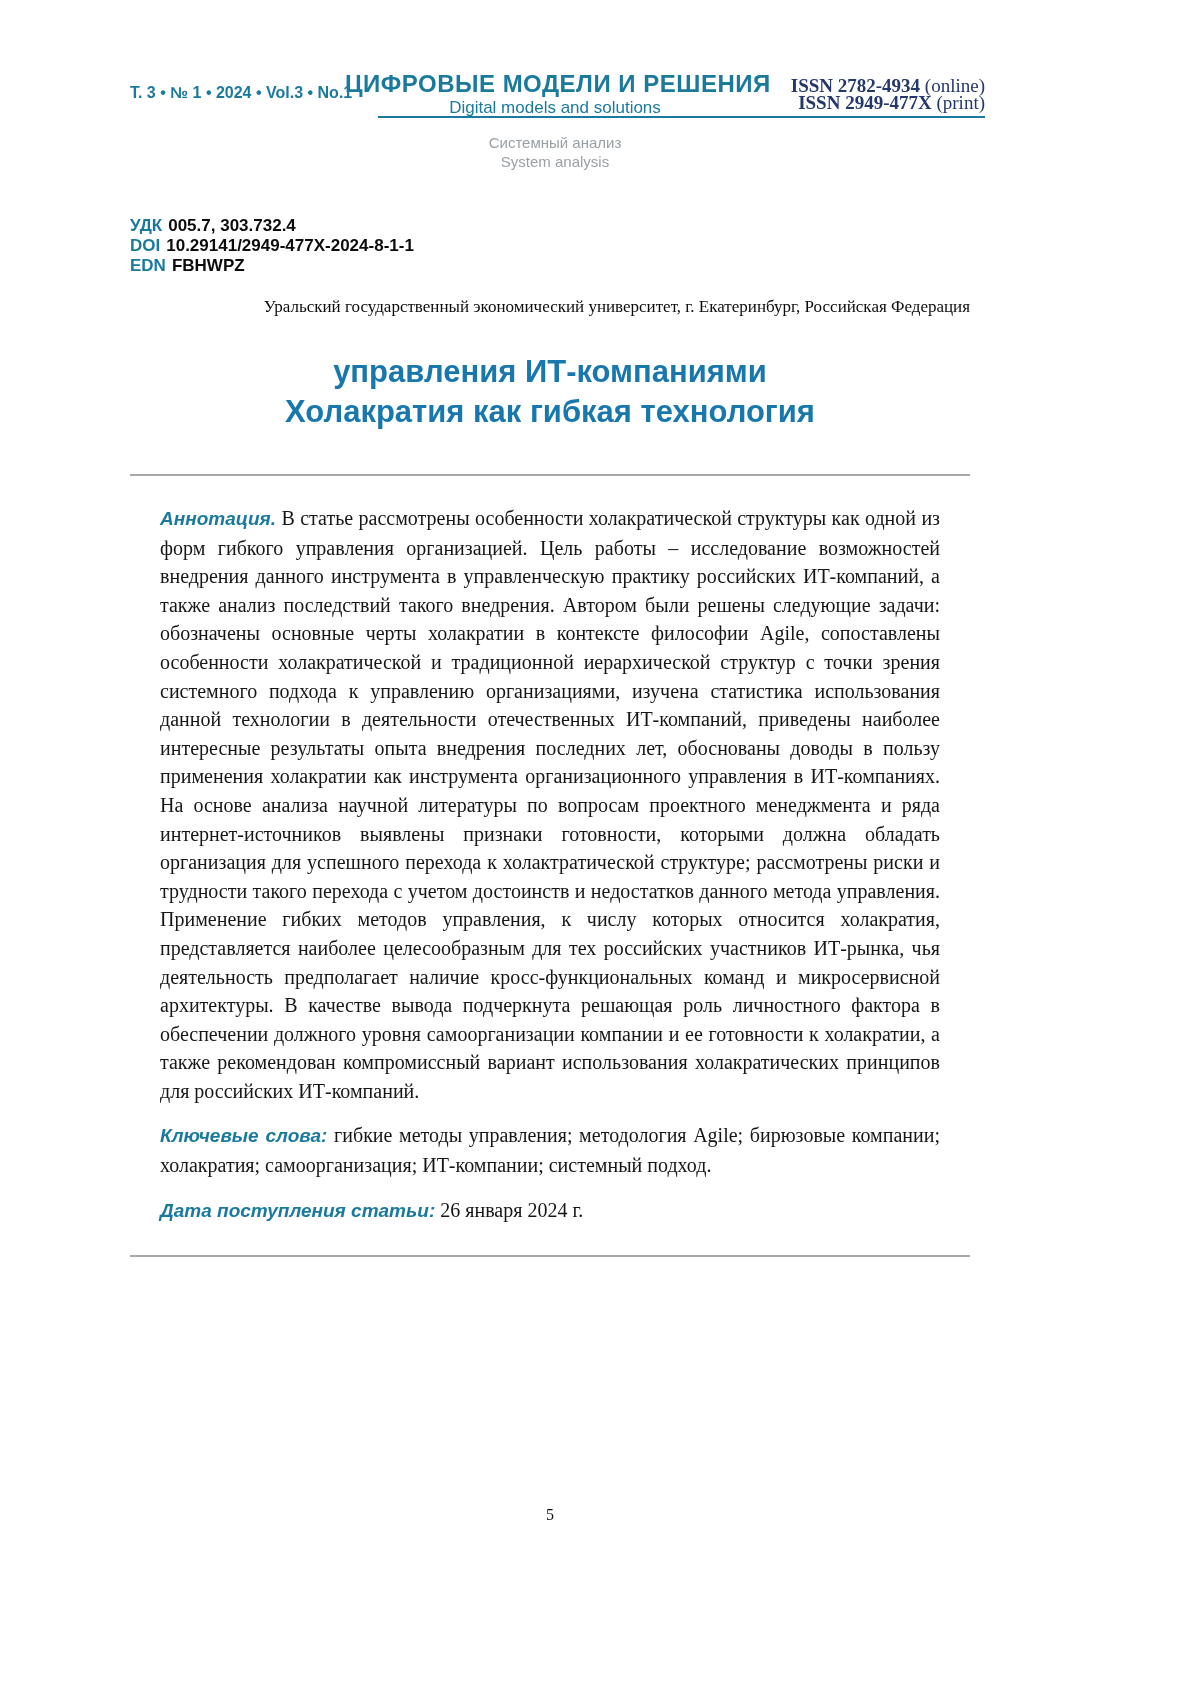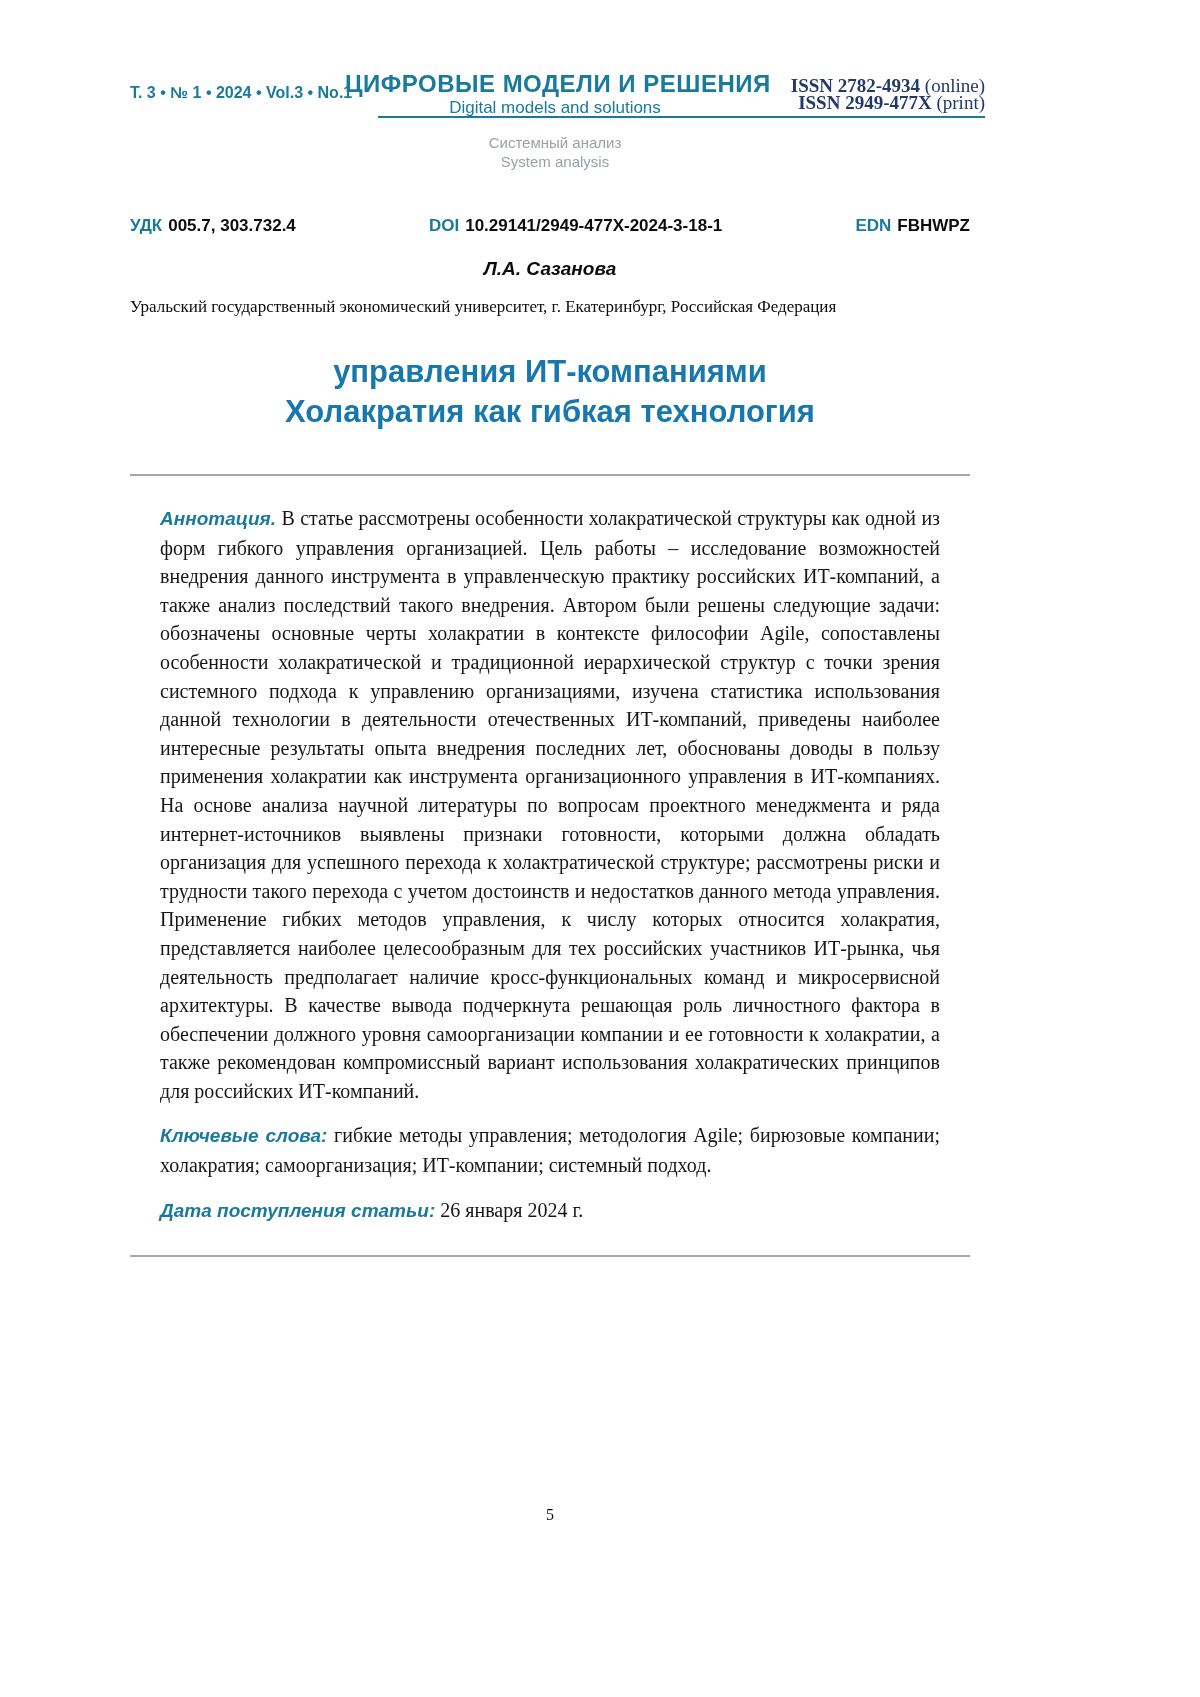--- a/index.html
+++ b/index.html
@@ -54,30 +54,31 @@
     font-family:"Liberation Sans", sans-serif;
     font-size:15px;line-height:19px;color:var(--muted);
   }
   
   .meta-row{
     position:absolute;left:130px;top:216px;width:840px;
     display:flex;justify-content:space-between;align-items:baseline;
     font-family:"Liberation Sans", sans-serif;
     font-weight:bold;font-size:17px;color:#0c0c0c;
     white-space:nowrap;
+    flex-direction:column;
   }
   .meta-label{color:var(--accent);margin-right:6px;}
   
   .author-line{
     position:absolute;left:130px;top:258px;width:840px;text-align:center;
     font-family:"Liberation Sans", sans-serif;
     font-weight:bold;font-style:italic;font-size:19px;color:#0c0c0c;
   }
   .affiliation-line{
-    position:absolute;left:130px;top:297px;width:840px;text-align:left;
+    position:absolute;left:130px;top:297px;width:840px;text-align:right;
     font-family:"Liberation Serif", serif;
     font-size:17px;color:#0c0c0c;
   }
   .article-title{
     position:absolute;left:130px;top:352px;width:840px;text-align:center;
     font-family:"Liberation Sans", sans-serif;
     font-weight:bold;font-size:31px;line-height:40px;color:var(--title);
   }
   
   .content{
@@ -125,25 +126,24 @@
     <div><span class="issn-num">ISSN 2949-477X</span> <span class="issn-note">(print)</span></div>
   </div>
 
   <div class="section-block">
     <div>Системный анализ</div>
     <div>System analysis</div>
   </div>
 
   <div class="meta-row">
     <div><span class="meta-label">УДК</span><span>005.7, 303.732.4</span></div>
-    <div><span class="meta-label">DOI</span><span>10.29141/2949-477X-2024-3-18-1</span></div>
+    <div><span class="meta-label">DOI</span><span>10.29141/2949-477X-2024-8-1-1</span></div>
     <div><span class="meta-label">EDN</span><span>FBHWPZ</span></div>
   </div>
 
-  <div class="author-line">Л.А. Сазанова</div>
   <div class="affiliation-line">Уральский государственный экономический университет, г. Екатеринбург, Российская Федерация</div>
 
   <div class="article-title">
     <div>управления ИТ-компаниями</div>
     <div>Холакратия как гибкая технология</div>
   </div>
 
   <div class="content">
     <div class="divider"></div>
     <div class="content-inner">

